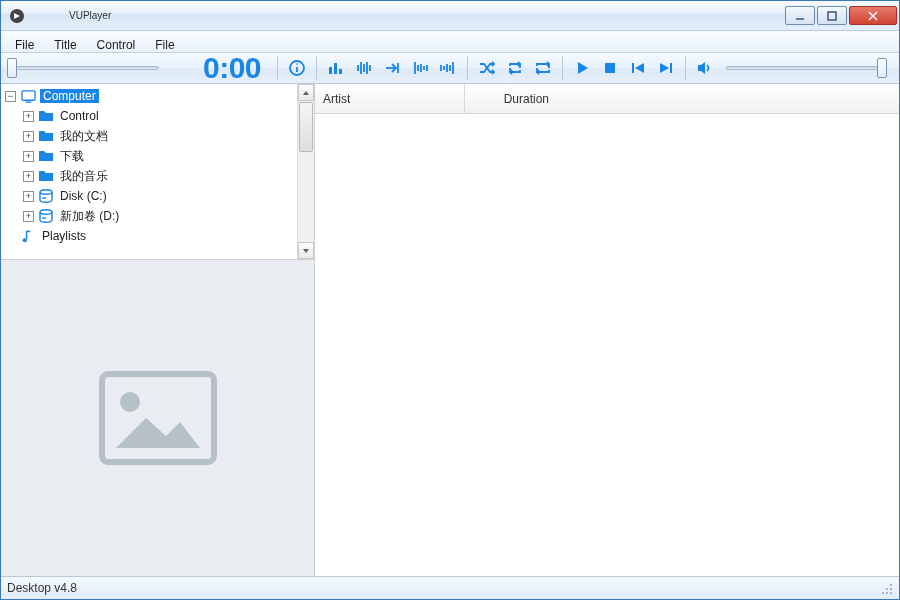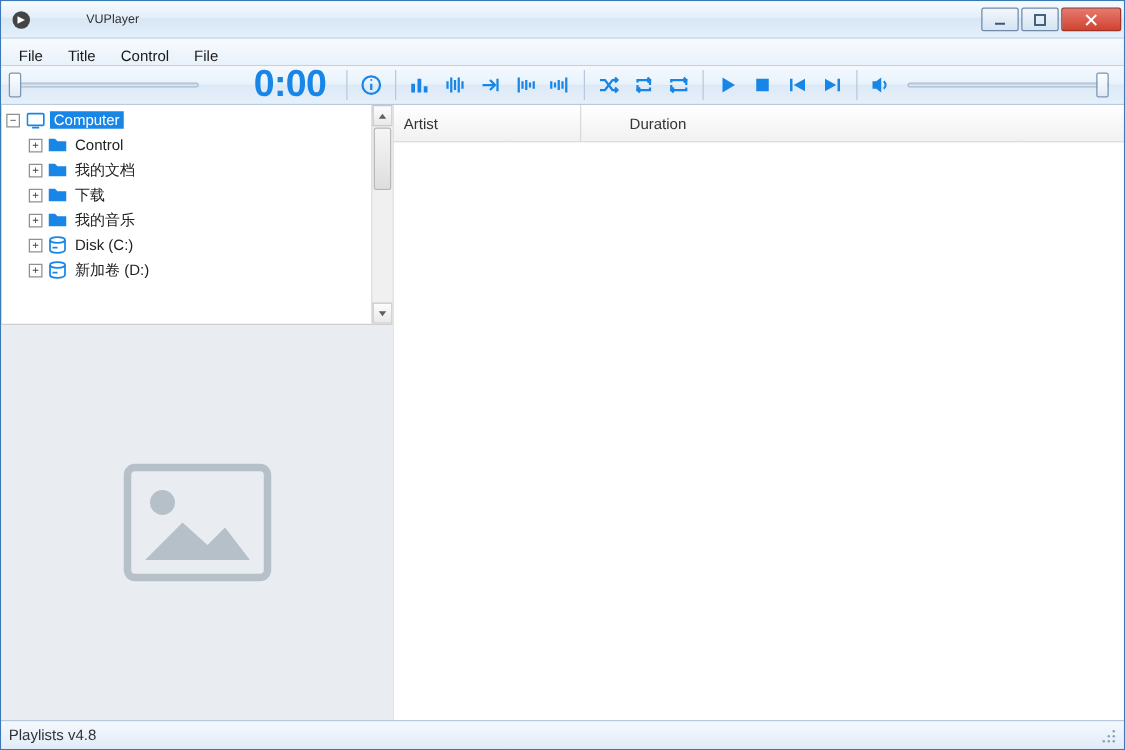--- a/index.html
+++ b/index.html
@@ -291,20 +291,31 @@
                 <span class="ticon">
                   <svg viewBox="0 0 16 16">
                     <ellipse cx="8" cy="4" rx="6" ry="2.3" fill="none" stroke="#1886e6" stroke-width="1.4"></ellipse>
                     <path d="M2 4 L2 12 A6 2.3 0 0 0 14 12 L14 4" fill="none" stroke="#1886e6" stroke-width="1.4"></path>
                     <line x1="4" y1="10" x2="8" y2="10" stroke="#1886e6" stroke-width="1.4"></line>
                   </svg>
                 </span>
                 <span class="lbl">新加卷 (D:)</span>
               </div>
             </div>
+          <div class="tree-row">
+            <span class="noexp"></span>
+            <span class="ticon ic-playlist">
+                <svg viewBox="0 0 16 16">
+                  <path d="M6 2 L6 11" stroke="#1886e6" stroke-width="1.6" fill="none"></path>
+                  <circle cx="4" cy="12" r="2.2" fill="#1886e6"></circle>
+                  <path d="M6 2 L10 3" stroke="#1886e6" stroke-width="1.6"></path>
+                </svg>
+              </span>
+            <span class="lbl">Playlists</span>
+          </div>
         </div>
         <div class="tree-scroll">
           <div class="sbtn">
               <svg viewBox="0 0 8 8">
                 <path d="M1 6 L4 2 L7 6 Z"></path>
               </svg>
             </div>
           <div class="thumb"></div>
           <div class="track"></div>
           <div class="sbtn">
@@ -326,21 +337,21 @@
     <div class="list-area">
       <div class="cols">
         <div class="col" style="width:150px">Artist</div>
         <div class="col right" style="width:92px">Duration</div>
       </div>
       <div class="list-body"></div>
     </div>
   </div>
 
   <div class="status-bar">
-    <span>Playlists v4.8</span>
+    <span>Desktop v4.8</span>
     <span class="grip">
       <svg width="14" height="14" viewBox="0 0 14 14">
           <g fill="#8aa1ba">
             <circle cx="12" cy="4" r="1"></circle>
             <circle cx="8" cy="8" r="1"></circle>
             <circle cx="12" cy="8" r="1"></circle>
             <circle cx="4" cy="12" r="1"></circle>
             <circle cx="8" cy="12" r="1"></circle>
             <circle cx="12" cy="12" r="1"></circle>
           </g>

